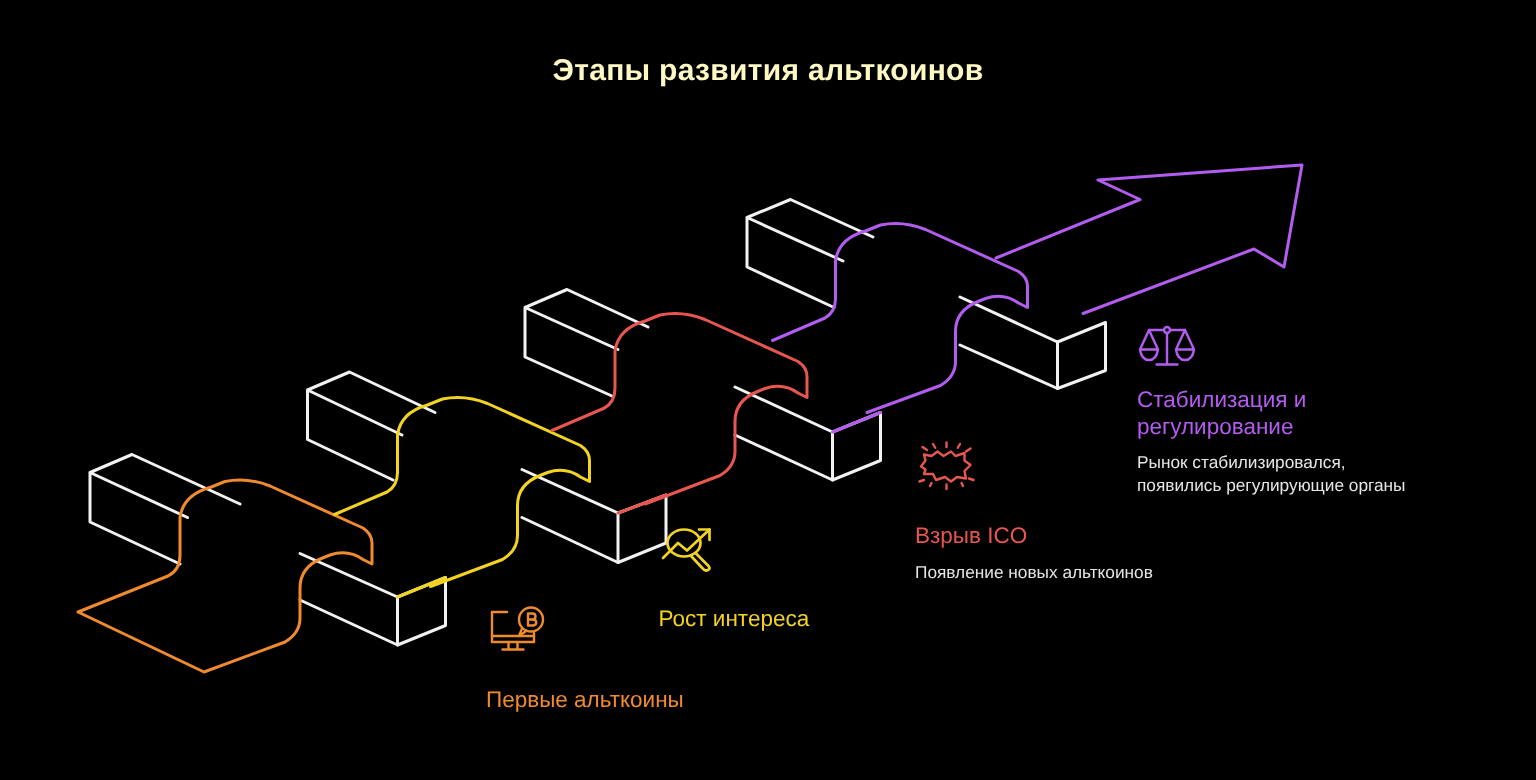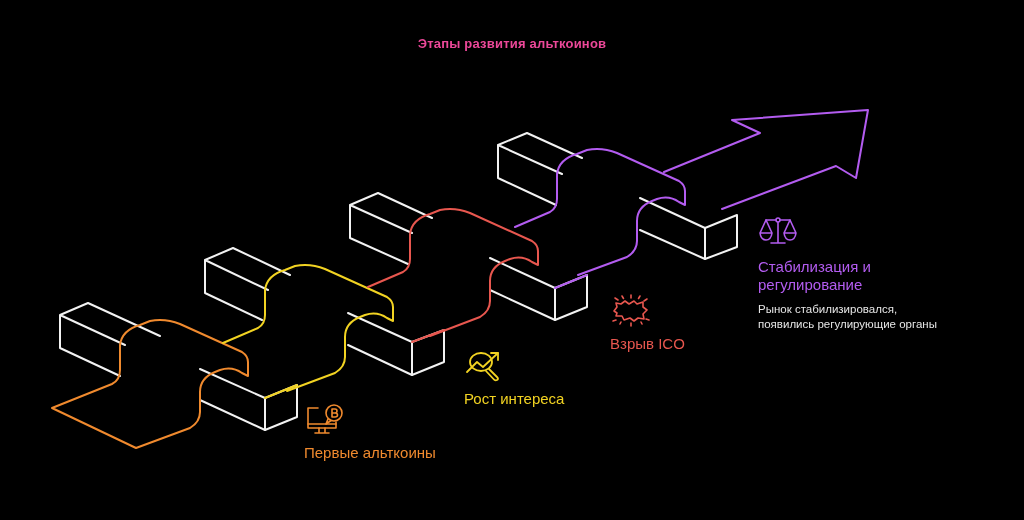--- a/index.html
+++ b/index.html
@@ -1,24 +1,24 @@
 <!DOCTYPE html>
 <html><head>
   <meta charset="utf-8">
   <style>
     html, body { margin: 0; padding: 0; background: #000; }
     body { width: 1024px; height: 520px; position: relative; overflow: hidden; font-family: "Liberation Sans", "DejaVu Sans", sans-serif; }
-    .title { position: absolute; left: 0; width: 1024px; top: 36px; text-align: center; color: #ec4899; font-weight: bold; font-size: 13px; letter-spacing: 0.2px; }
+    .title { position: absolute; left: 0; width: 1024px; top: 36px; text-align: center; color: #fef9c3; font-weight: bold; font-size: 20px; letter-spacing: 0.2px; }
     svg.diagram { position: absolute; left: 0; top: 0; }
     .step { position: absolute; }
     .step .icon { display: block; width: 44px; height: 36px; }
-    .step .heading { font-size: 15px; line-height: 18px; margin-top: 6px; }
+    .step .heading { font-size: 15px; line-height: 18px; margin-top: 20px; }
     .step .desc { font-size: 11.5px; line-height: 15px; color: #e6e6e6; margin-top: 8px; }
-    .s1 { left: 304px; top: 402px; }
-    .s2 { left: 464px; top: 348px; }
+    .s1 { left: 324px; top: 402px; }
+    .s2 { left: 439px; top: 348px; }
     .s3 { left: 610px; top: 293px; }
     .s4 { left: 758px; top: 214px; width: 270px; }
     .s4 .heading { margin-top: 8px; }
   </style>
 </head>
 <body>
 
 <div class="title">Этапы развития альткоинов</div>
 
 <svg class="diagram" width="1024" height="520" viewBox="0 0 1024 520" fill="none" stroke-linejoin="round" stroke-linecap="round">
@@ -98,20 +98,21 @@
   <div class="heading" style="color:#f2d322">Рост интереса</div>
 </div>
 
 <div class="step s3">
   <svg class="icon" viewBox="0 0 44 36" fill="none" stroke="#e8574f" stroke-width="1.6" stroke-linejoin="round" stroke-linecap="round">
     <path d="M4 18 L7 14 L6 10 L11 11 L15 8 L19 11 L24 8 L27 11 L33 9 L33 14 L37 17 L33 21 L34 26 L28 25 L24 28 L20 25 L14 27 L12 23 L6 23 L7 20 Z"></path>
     <path d="M21 2 V5 M12 3 L13.5 5.5 M30 3 L28.5 5.5 M5 5 L8 7 M37 6 L34 8"></path>
     <path d="M10 31 L11 29 M21 33 V30 M32 31 L31 29 M3 28 L6 27 M39 27 L36 26"></path>
   </svg>
   <div class="heading" style="color:#e8574f">Взрыв ICO</div>
+  <div class="desc">Появление новых альткоинов</div>
 </div>
 
 <div class="step s4">
   <svg class="icon" viewBox="0 0 44 36" fill="none" stroke="#b35cf0" stroke-width="1.6" stroke-linejoin="round" stroke-linecap="round">
     <circle cx="20" cy="6" r="2"></circle>
     <path d="M8 6 H18 M22 6 H32"></path>
     <path d="M20 8 V29 M13 29 H27"></path>
     <path d="M8 6 L2 19 M8 6 L14 19 M2 19 H14 Q13 26 8 26 Q3 26 2 19 Z"></path>
     <path d="M32 6 L26 19 M32 6 L38 19 M26 19 H38 Q37 26 32 26 Q27 26 26 19 Z"></path>
   </svg>

